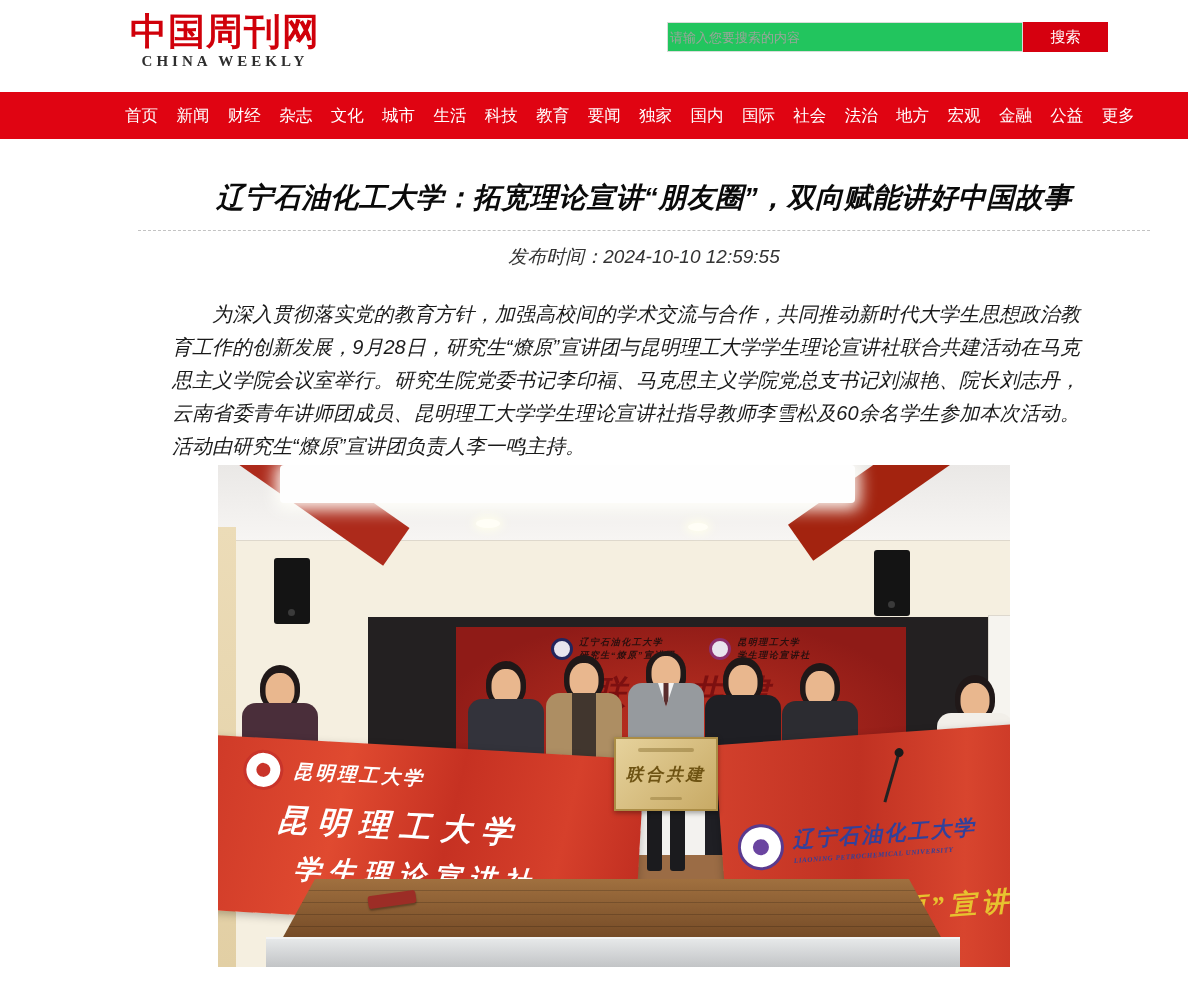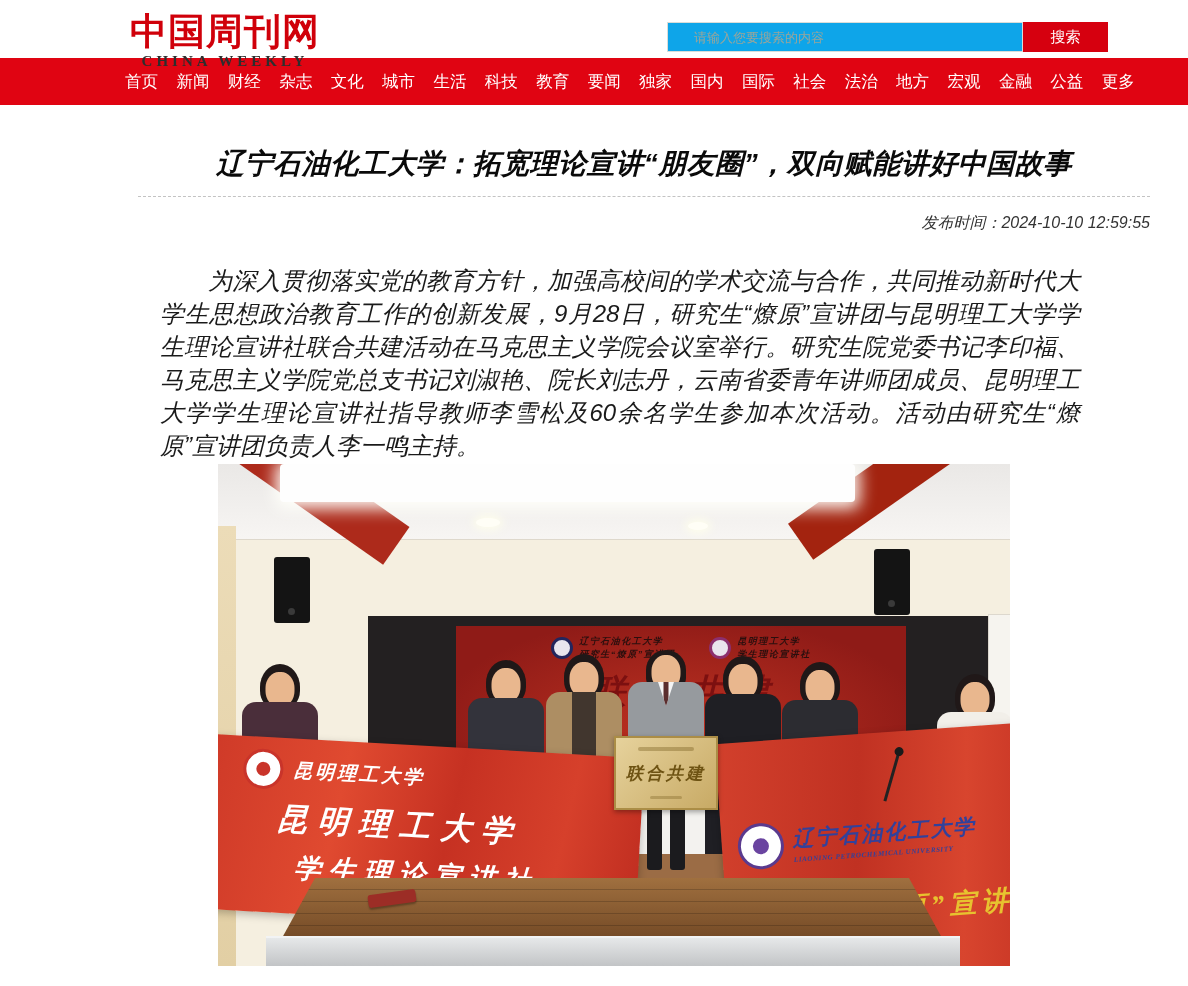--- a/index.html
+++ b/index.html
@@ -2,50 +2,50 @@
 <html><head>
 <meta charset="utf-8">
 <style>
   html,body{margin:0;padding:0;}
   body{width:1188px;height:986px;overflow:hidden;background:#fff;
        font-family:"Liberation Sans","DejaVu Sans",sans-serif;}
   .page{position:relative;width:1188px;height:986px;background:#fff;}
 
   
   .top-mark{position:absolute;left:0;top:0;width:33px;height:12px;background:#e00412;}
-  header{position:relative;height:58px;background:#fff;}
+  header{position:relative;height:92px;background:#fff;}
   .logo{position:absolute;left:125px;top:13px;width:200px;text-align:center;cursor:pointer;}
   .logo-cn{font-family:"Liberation Serif","DejaVu Serif",serif;font-weight:700;
            font-size:37px;line-height:38px;color:#d0000a;letter-spacing:1px;white-space:nowrap;}
   .logo-en{font-family:"Liberation Serif","DejaVu Serif",serif;font-weight:700;
            font-size:15px;color:#2e2e2e;letter-spacing:4px;margin-top:2px;}
   .search{position:absolute;right:80px;top:22px;display:flex;}
-  .search input{width:356px;height:30px;border:1px solid #d9ddd9;background:#0ea5e9;
-                padding:0 26px;font-size:13px;color:#444;outline:none;box-sizing:border-box;}
+  .search input{width:356px;height:30px;border:1px solid #d9ddd9;background:#22c55e;
+                padding:0 2px;font-size:13px;color:#444;outline:none;box-sizing:border-box;}
   .search input::placeholder{color:#9aa59a;}
   .search button{width:85px;height:30px;border:none;background:#d6000f;color:#fff;
                  font-size:15px;cursor:pointer;}
 
   
   nav{height:47px;background:#e00412;}
   .nav-inner{height:100%;margin:0 53px 0 125px;display:flex;align-items:center;
              justify-content:space-between;}
   .nav-item{color:#fff;font-size:16.5px;white-space:nowrap;cursor:pointer;}
 
   
   .breadcrumb{padding:15px 0 0 145px;font-size:12.5px;color:#666;height:18px;line-height:18px;}
   .breadcrumb a{color:#666;text-decoration:none;cursor:pointer;}
 
   
   main{width:1012px;margin-left:138px;font-style:italic;}
   h1.title{margin:40px 0 0 0;text-align:center;font-size:28px;line-height:38px;
            font-weight:700;color:#0a0a0a;letter-spacing:0.5px;}
   .divider{margin-top:13px;border-bottom:1px dashed #c3c3c3;height:0;}
-  .pubtime{margin-top:17px;text-align:right;font-size:16px;color:#333;line-height:18px;}
-  p.body-text{margin:32px 70px 0 22px;font-size:24px;line-height:33px;color:#1a1a1a;
+  .pubtime{margin-top:17px;text-align:center;font-size:19px;color:#333;line-height:18px;}
+  p.body-text{margin:32px 70px 0 34px;font-size:20px;line-height:33px;color:#1a1a1a;
               text-align:justify;text-indent:2em;}
 
   
   .photo{position:relative;width:792px;height:502px;margin:2px 0 0 80px;overflow:hidden;
          background:#f5efe0;font-family:"Liberation Serif","DejaVu Serif",serif;}
   .photo *{position:absolute;box-sizing:border-box;}
   .ph-ceiling{left:0;top:0;width:792px;height:76px;z-index:0;
               background:linear-gradient(180deg,#eae8e6,#f7f5f3);border-bottom:1px solid #ded8cc;}
   .ph-wall{left:0;top:76px;width:792px;height:426px;z-index:0;background:#f5efe0;}
   .ph-left-strip{left:0;top:62px;width:18px;height:440px;z-index:2;

